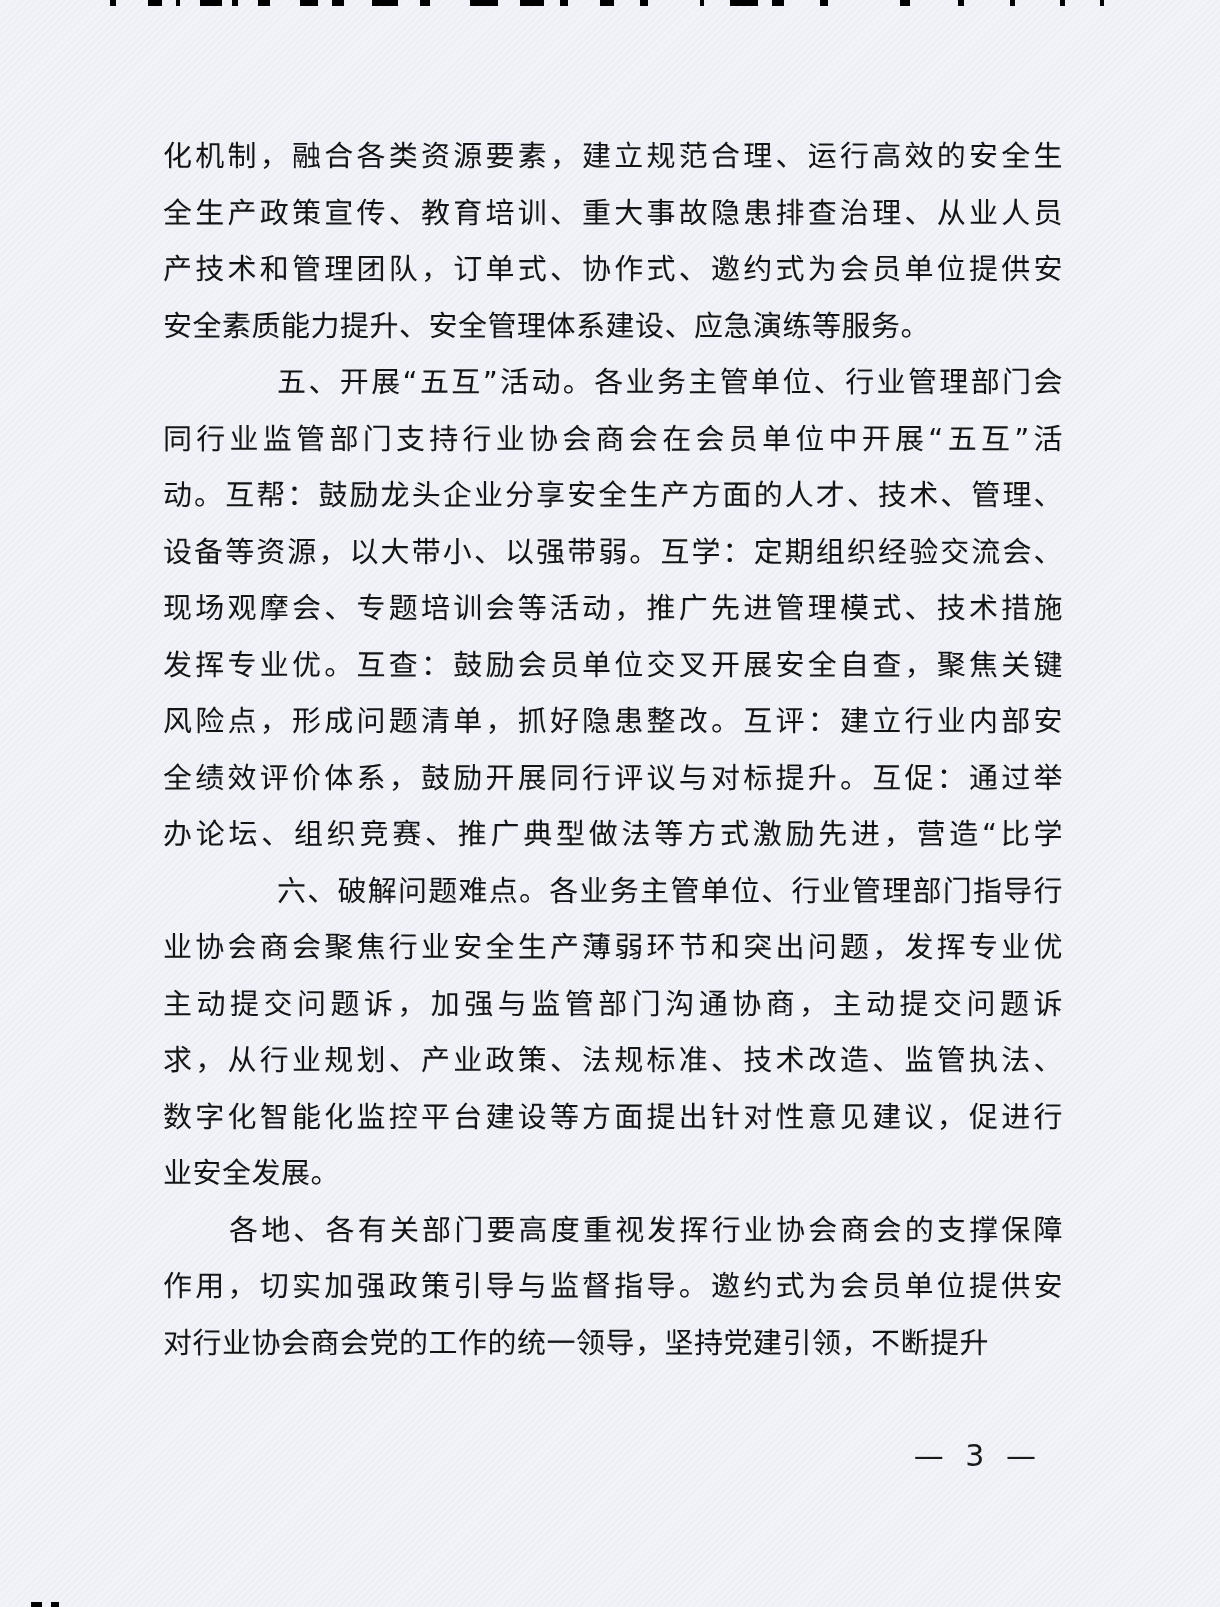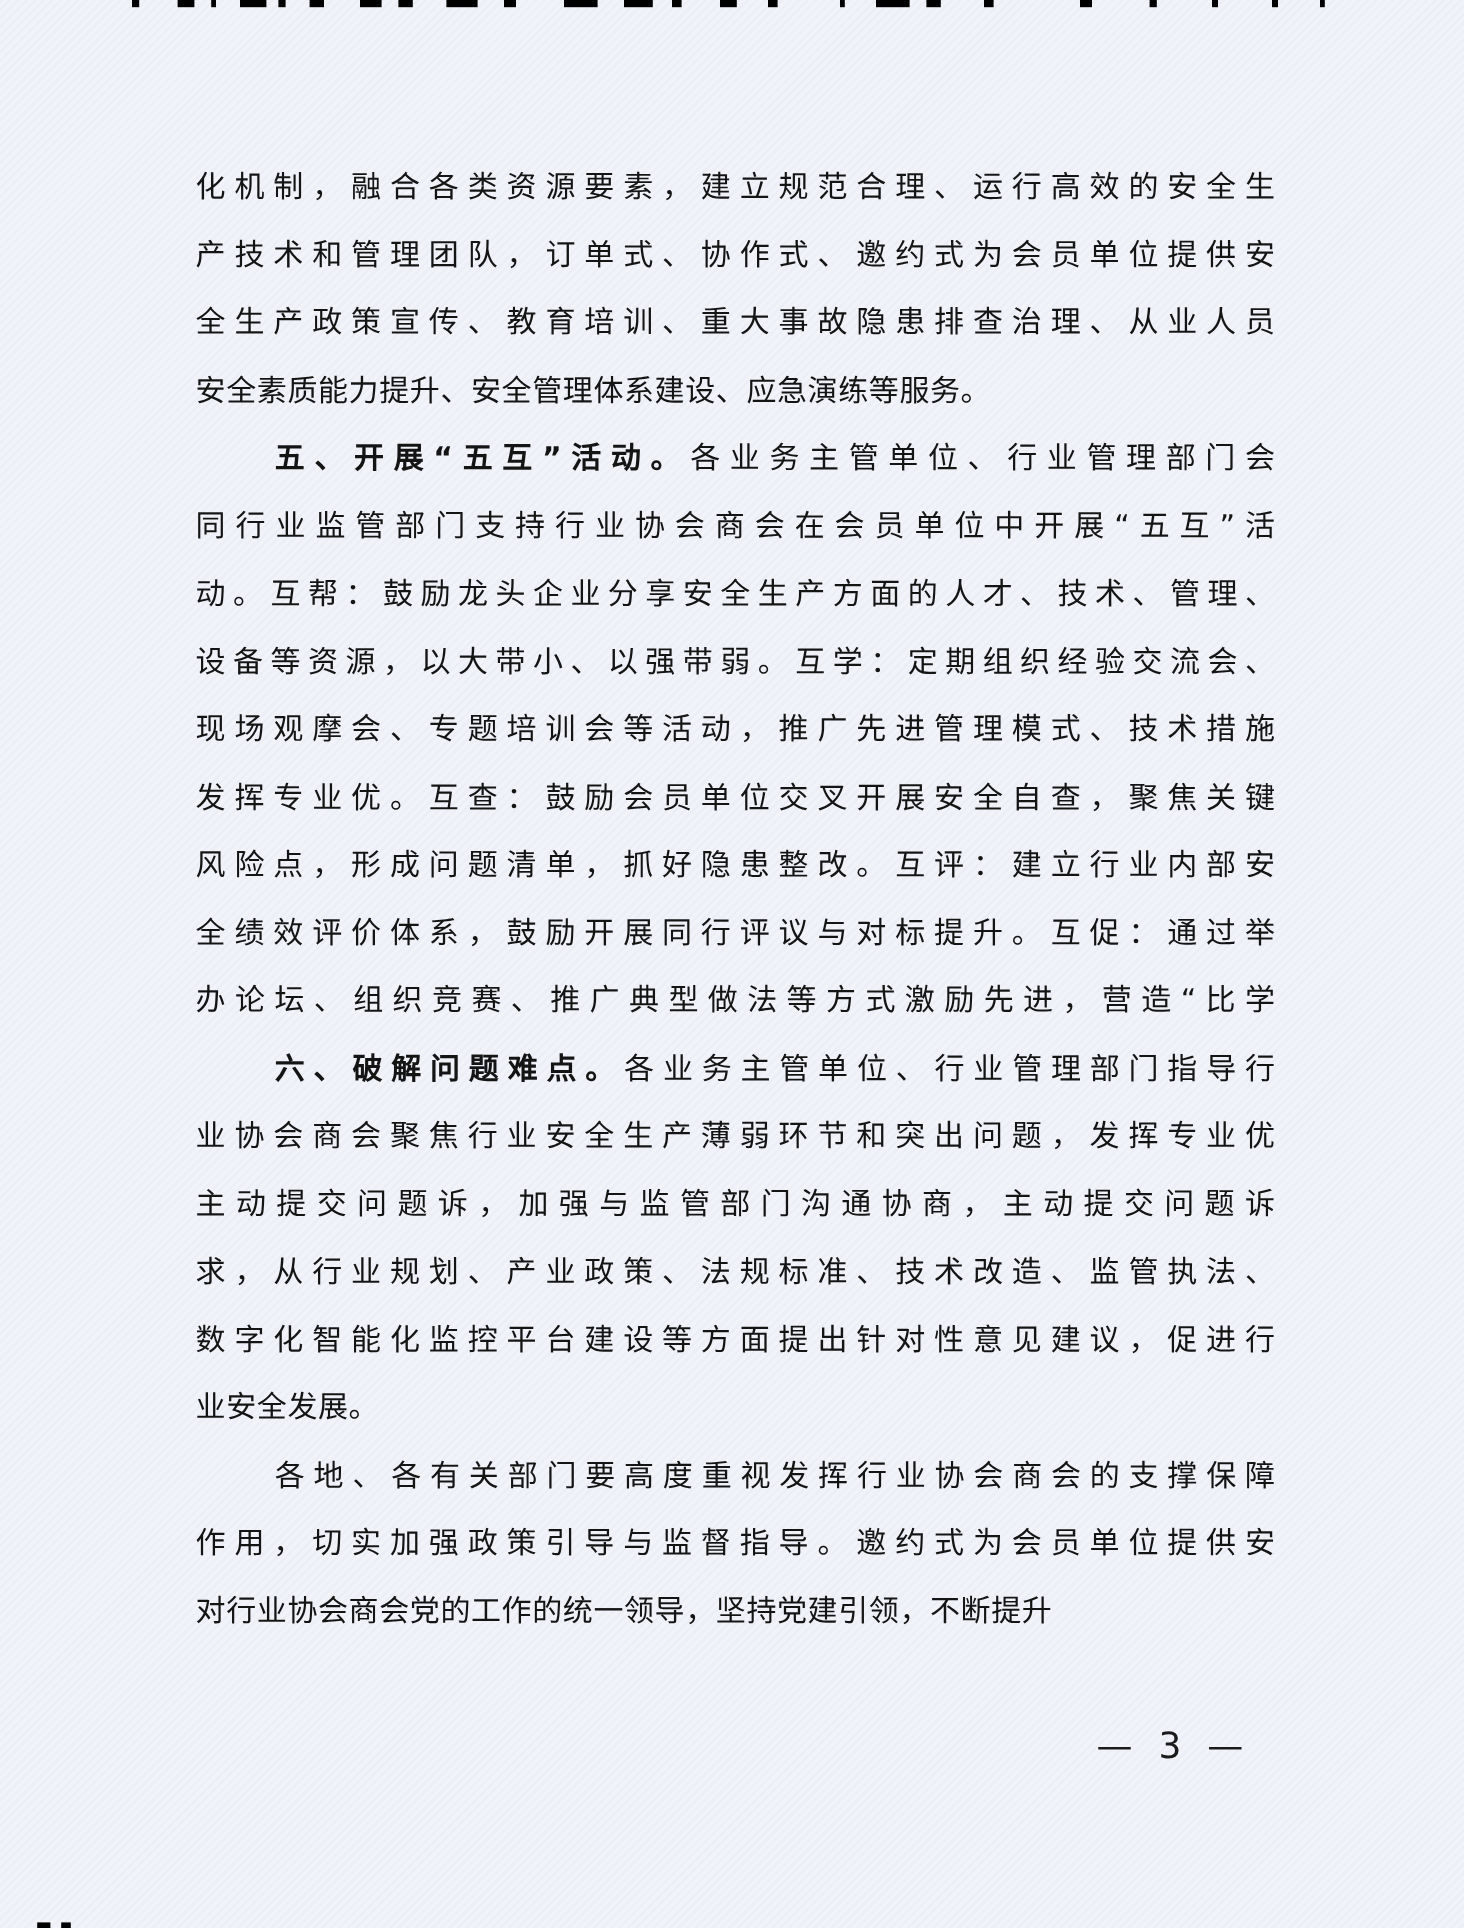--- a/index.html
+++ b/index.html
@@ -25,35 +25,36 @@
   .doc-body {
     position: absolute;
     left: 163px;
     top: 128px;
     width: 900px;
     color: #141414;
   }
   .line {
     height: 56.5px;
     line-height: 56.5px;
-    font-size: 25px;
+    font-size: 29px;
     white-space: nowrap;
     text-align: justify;
     text-align-last: justify;
     text-justify: inter-character;
     letter-spacing: 0.5px;
   }
   .line.end {
     text-align-last: left;
   }
   .line.indent {
     padding-left: 66px;
   }
   .line .bold {
-    font-weight: bold;
+    font-weight: normal;
+    margin-left: 48px;
   }
   .footer {
     position: absolute;
     top: 1438px;
     right: 178px;
     font-size: 30px;
     letter-spacing: 6px;
     color: #1a1a1a;
   }
   .artifact {
@@ -93,22 +94,22 @@
       <div class="artifact top" style="left: 1060px; width: 5px;"></div>
       <div class="artifact top" style="left: 1100px; width: 4px;"></div>
     </div>
   <div>
       <div class="artifact bottom" style="left: 31px; width: 11px;"></div>
       <div class="artifact bottom" style="left: 51px; width: 8px;"></div>
     </div>
 
   <div class="doc-body">
       <div class="line"><span>化机制，融合各类资源要素，建立规范合理、运行高效的安全生</span></div>
+      <div class="line"><span>全生产政策宣传、教育培训、重大事故隐患排查治理、从业人员</span></div>
       <div class="line"><span>产技术和管理团队，订单式、协作式、邀约式为会员单位提供安</span></div>
-      <div class="line"><span>全生产政策宣传、教育培训、重大事故隐患排查治理、从业人员</span></div>
       <div class="line end"><span>安全素质能力提升、安全管理体系建设、应急演练等服务。</span></div>
       <div class="line indent"><span class="bold">五、开展“五互”活动。</span><span>各业务主管单位、行业管理部门会</span></div>
       <div class="line"><span>同行业监管部门支持行业协会商会在会员单位中开展“五互”活</span></div>
       <div class="line"><span>动。互帮：鼓励龙头企业分享安全生产方面的人才、技术、管理、</span></div>
       <div class="line"><span>设备等资源，以大带小、以强带弱。互学：定期组织经验交流会、</span></div>
       <div class="line"><span>现场观摩会、专题培训会等活动，推广先进管理模式、技术措施</span></div>
       <div class="line"><span>发挥专业优。互查：鼓励会员单位交叉开展安全自查，聚焦关键</span></div>
       <div class="line"><span>风险点，形成问题清单，抓好隐患整改。互评：建立行业内部安</span></div>
       <div class="line"><span>全绩效评价体系，鼓励开展同行评议与对标提升。互促：通过举</span></div>
       <div class="line"><span>办论坛、组织竞赛、推广典型做法等方式激励先进，营造“比学</span></div>

